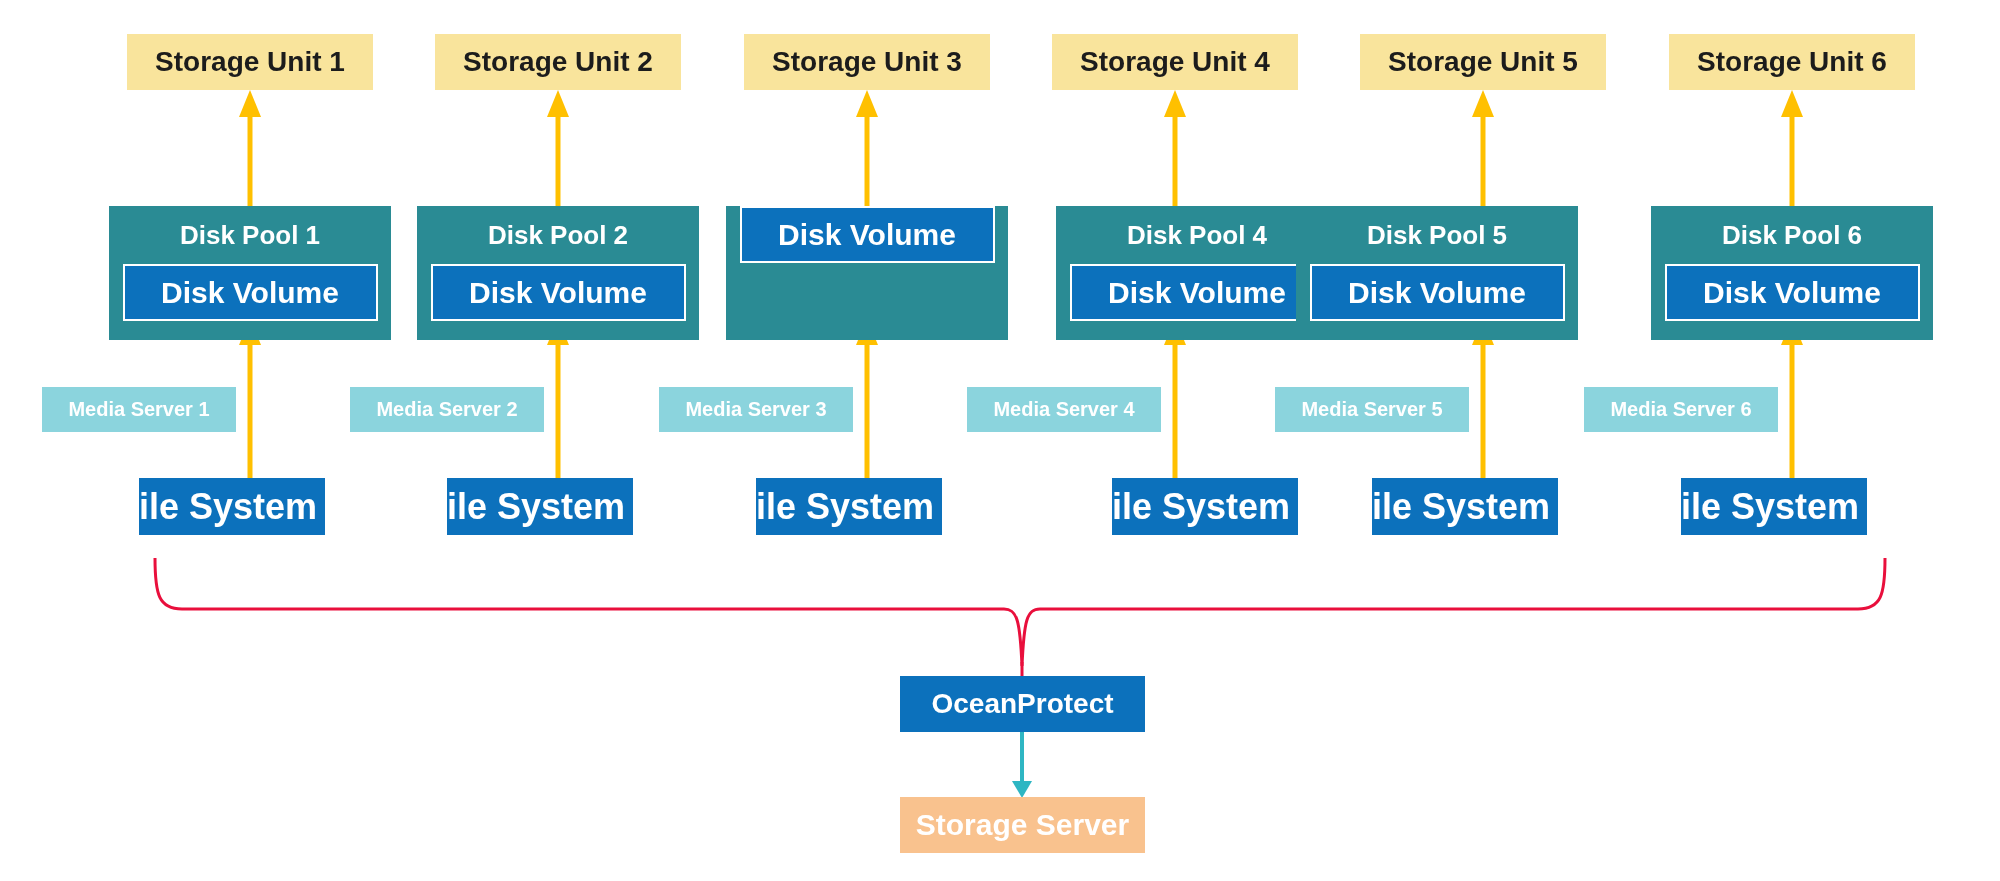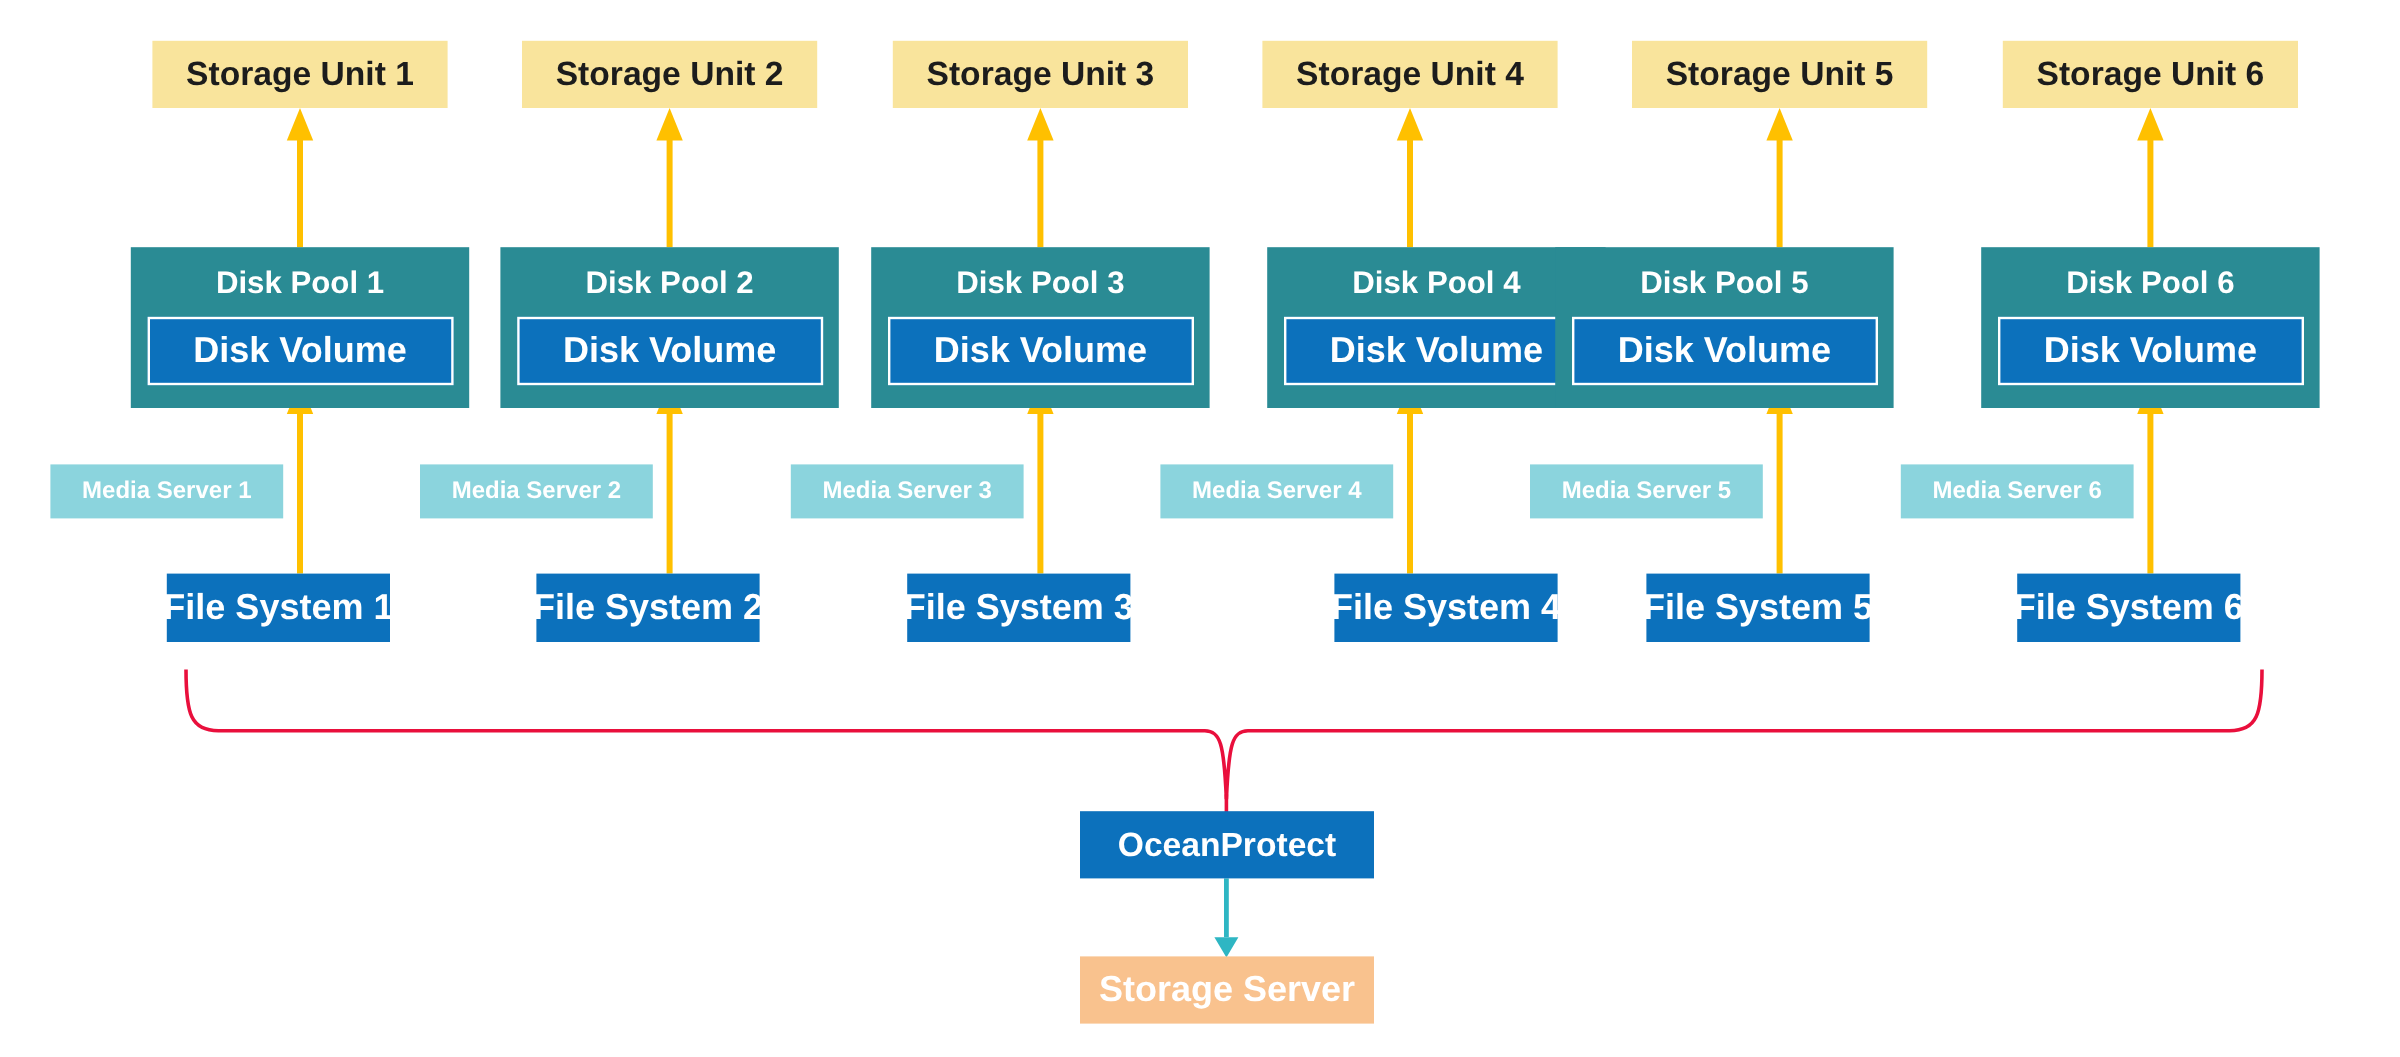--- a/index.html
+++ b/index.html
@@ -56,21 +56,21 @@
   .media-server {
     background: var(--media-fill, #8BD4DD);
     color: var(--white-text, #fff);
     width: 194px; height: 45px; top: 387px;
     font-size: 20px;
   }
   .file-system {
     background: var(--box-blue, #0C71BC);
     color: var(--white-text, #fff);
     width: 186px; height: 57px; top: 478px;
-    font-size: 30px;
+    font-size: 36px;
   }
   .oceanprotect {
     background: var(--box-blue, #0C71BC);
     color: var(--white-text, #fff);
     left: 900px; top: 676px; width: 245px; height: 56px;
     font-size: 28px;
   }
   .storage-server {
     background: var(--server-orange, #F9C28E);
     color: var(--white-text, #fff);
@@ -143,21 +143,20 @@
       <div class="disk-pool-title">Disk Pool 2</div>
       <div class="disk-volume">Disk Volume</div>
     </div>
     <div class="box media-server" style="left:350px">Media Server 2</div>
     <div class="box file-system" style="left:447px">File System 2</div>
   </div>
 
   <div>
     <div class="box storage-unit" style="left:744px">Storage Unit 3</div>
     <div class="box disk-pool" style="left:726px">
-      <div class="disk-pool-title">Disk Pool 3</div>
       <div class="disk-volume">Disk Volume</div>
     </div>
     <div class="box media-server" style="left:659px">Media Server 3</div>
     <div class="box file-system" style="left:756px">File System 3</div>
   </div>
 
   <div>
     <div class="box storage-unit" style="left:1052px">Storage Unit 4</div>
     <div class="box disk-pool" style="left:1056px">
       <div class="disk-pool-title">Disk Pool 4</div>

